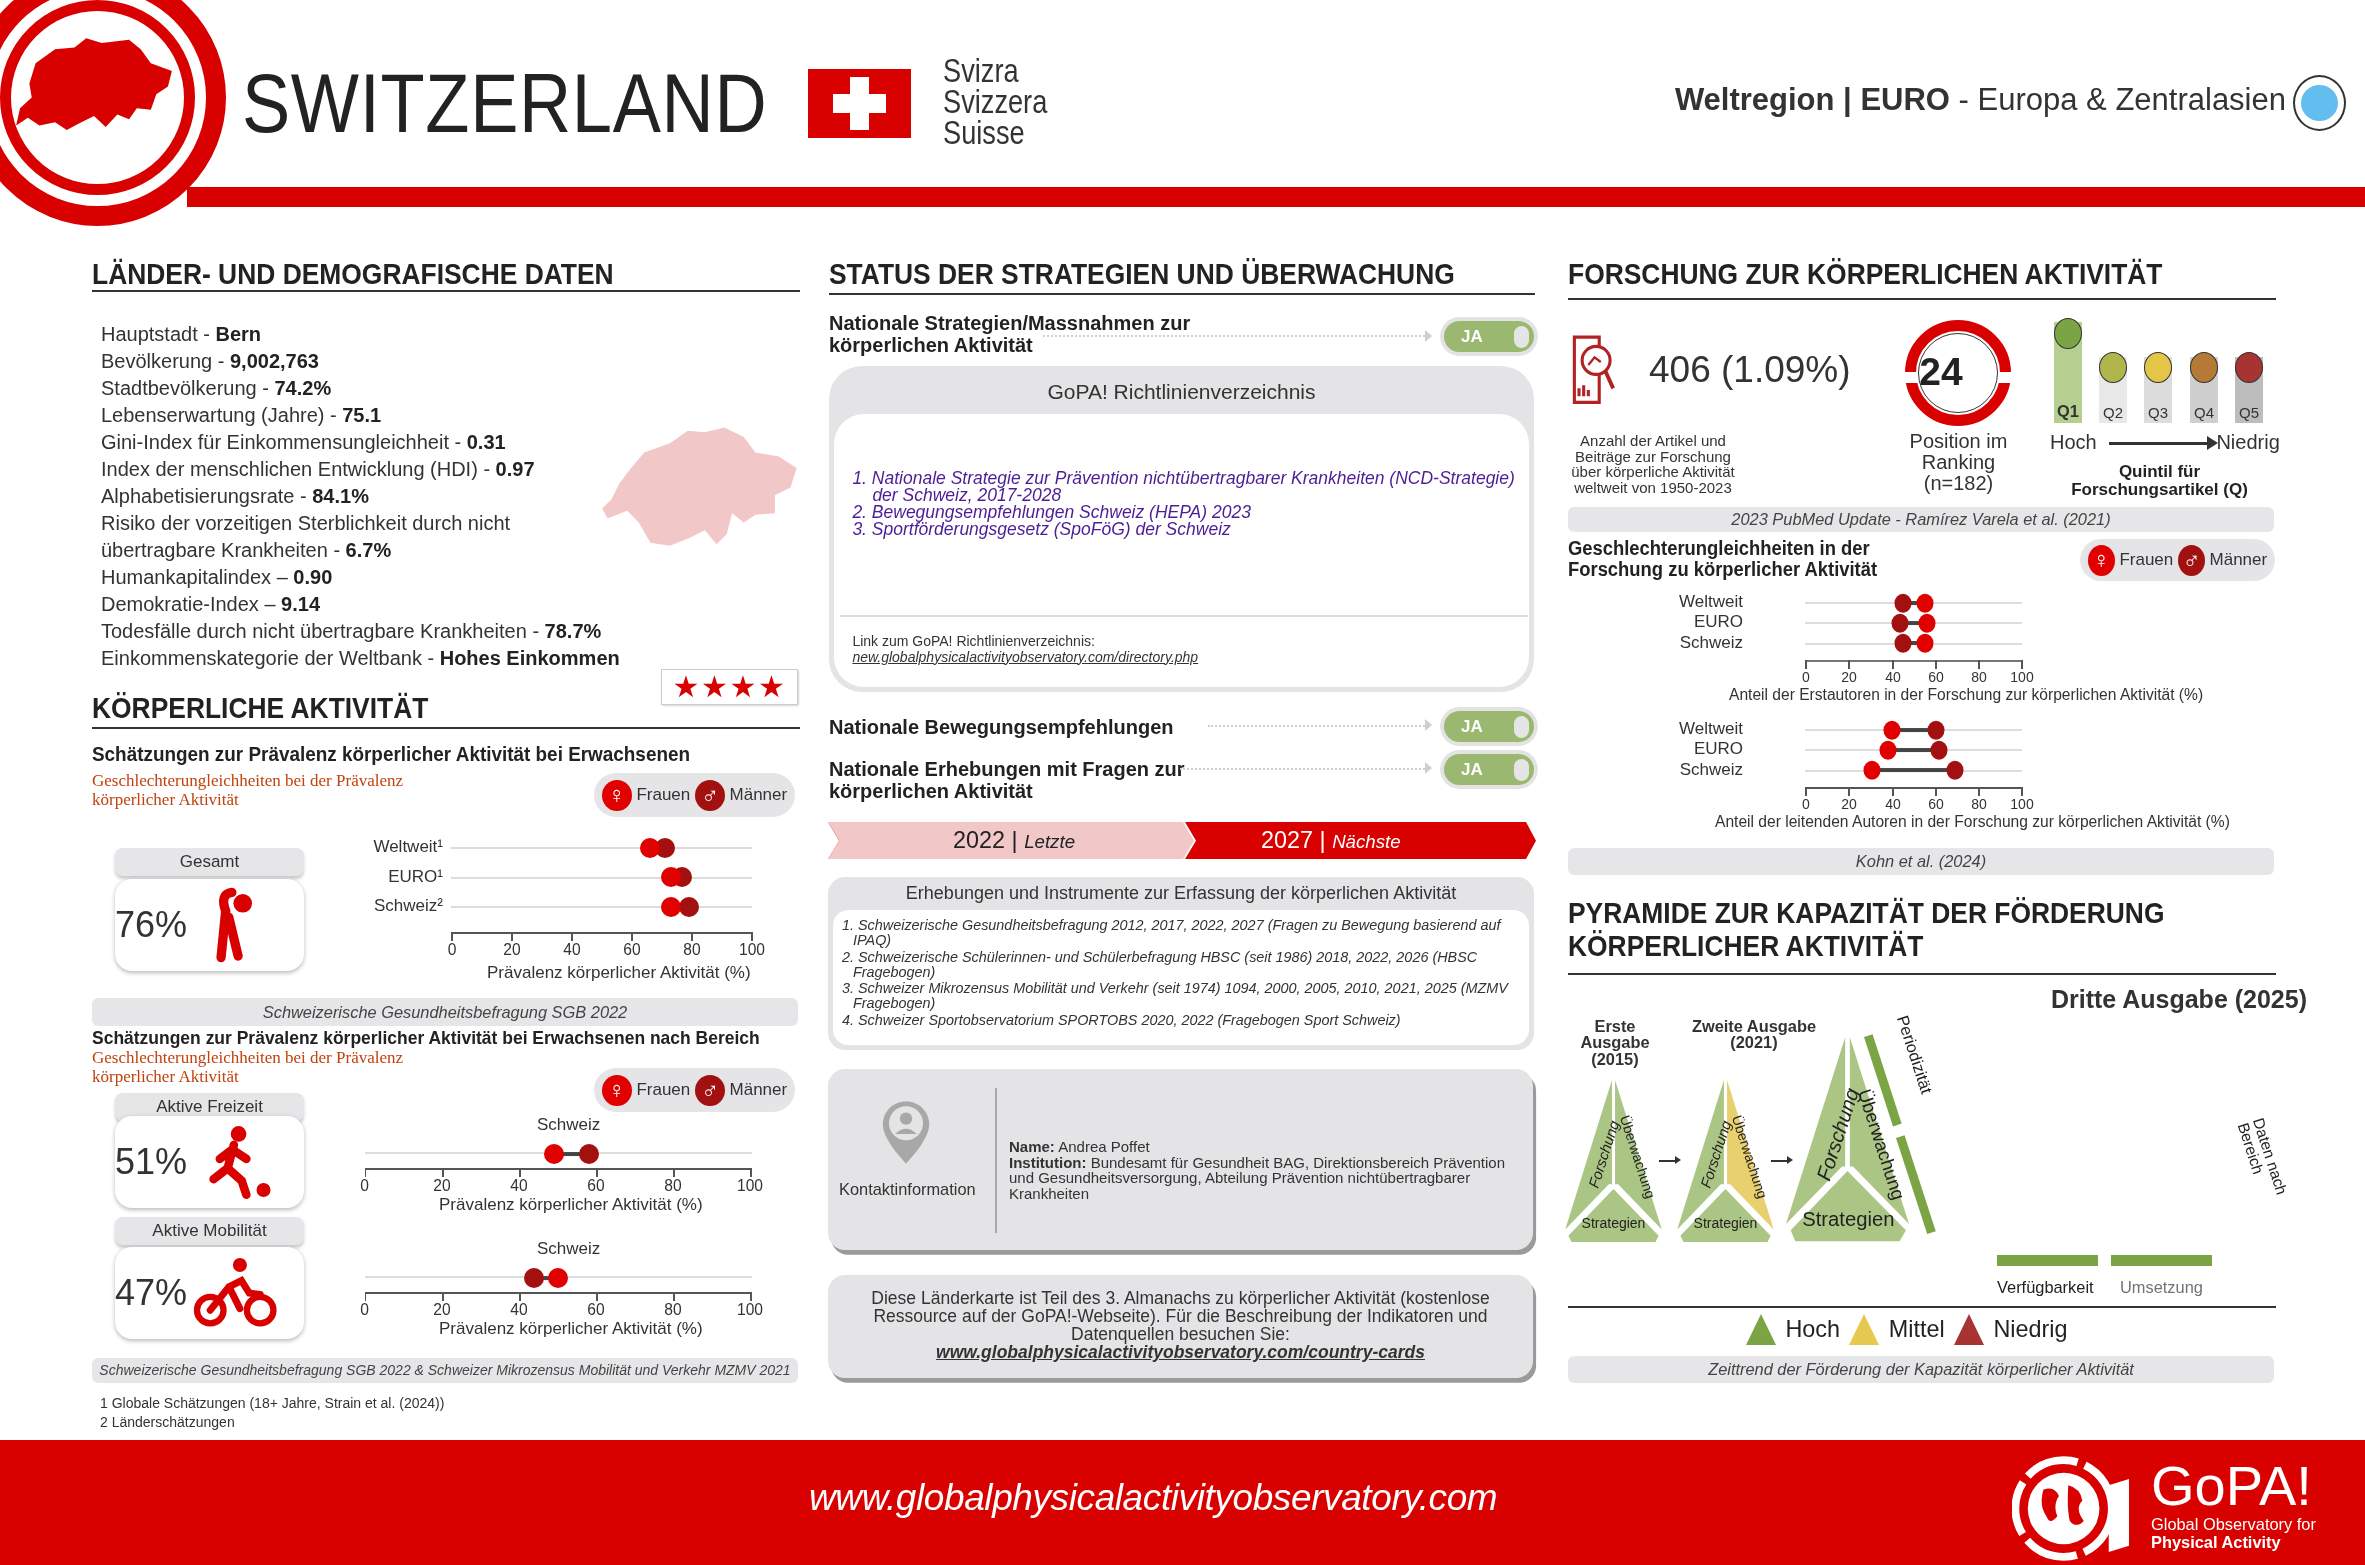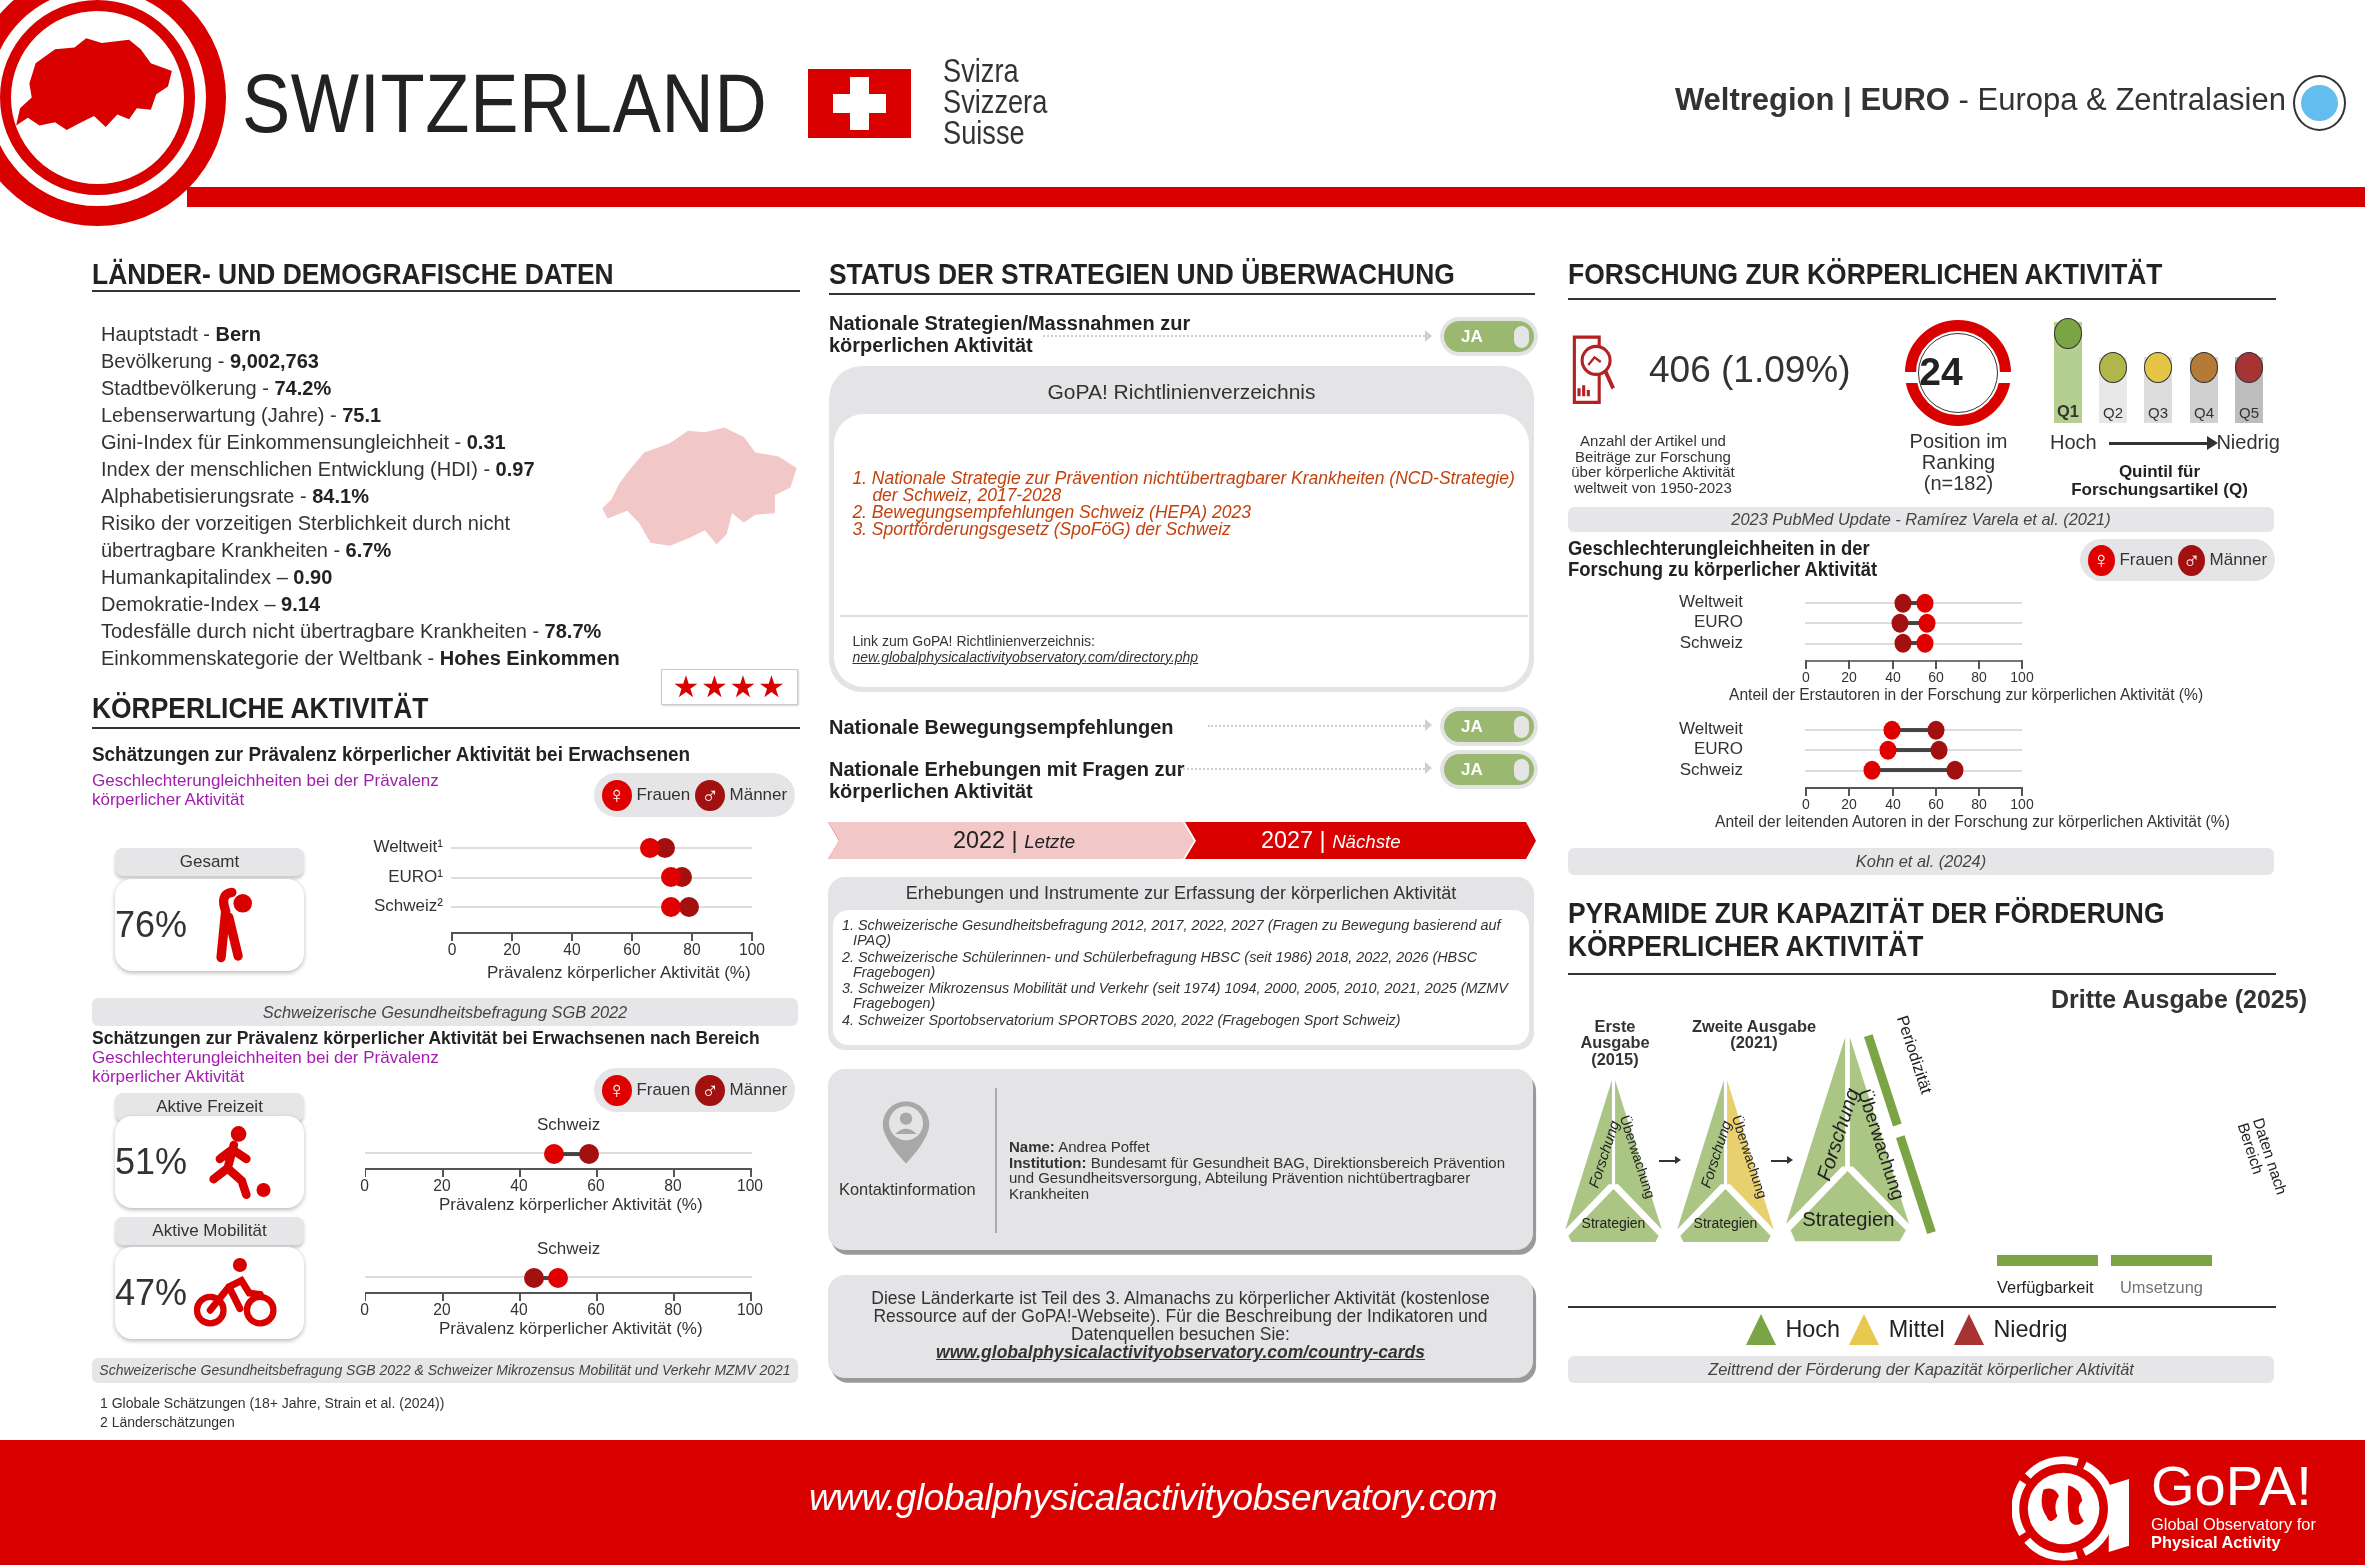--- a/index.html
+++ b/index.html
@@ -26,21 +26,21 @@
   .sec-rule { height: 2.3px; background: #333; }
 
   
   .demo-list { left: 101px; top: 321px; font-size: 20px; line-height: 27px; color: #333; }
   .demo-list b { font-weight: 700; color: #222; }
   .demo-map { left: 596px; top: 421px; }
   .stars { left: 661px; top: 669px; width: 137px; height: 36px; border: 1.6px solid #ccc; background: #fff; color: #d90000; font-size: 30px; text-align: center; line-height: 33px; letter-spacing: 1.6px; box-shadow: 0.8px 0.8px 2.3px #bbb; }
 
   
   .subhead { font-size: 21px; font-weight: 700; color: #222; }
-  .subtext { font-size: 17px; color: #a21caf; line-height: 18.7px; }
+  .subtext { font-size: 17px; color: #c2410c; line-height: 18.7px; font-family: Liberation Serif, serif; }
 
   .legend-pill { height: 44px; border-radius: 22px; background: #e5e5e7; display: flex; align-items: center; gap: 4.7px; padding: 0 7.8px; font-size: 17px; color: #333; }
   .gsym { width: 31px; height: 31px; border-radius: 50%; color: #fff; display: inline-flex; align-items: center; justify-content: center; font-size: 23.4px; font-weight: 700; }
   .gsym.f { background: #e00000; }
   .gsym.m { background: #a31010; }
 
   
   .card-label { width: 189px; height: 28px; border-radius: 7.8px; background: #e6e6e8; text-align: center; font-size: 17px; line-height: 28px; color: #333; box-shadow: 0 2.3px 3.1px #ccc; }
   .card-body { width: 189px; height: 92px; border-radius: 17px; background: #fff; box-shadow: 0 1.6px 4.7px #bbb; display: flex; align-items: center; font-size: 36px; color: #333; }
   .axis-line { position: absolute; height: 1.6px; background: #555; }
@@ -61,21 +61,21 @@
   
   .status-row { font-size: 20px; font-weight: 700; color: #222; line-height: 22px; }
   .dotline { position: absolute; height: 2.3px; border-top: 2.3px dotted #cfcfcf; }
   .arrowhead { position: absolute; width: 0; height: 0; border-top: 6.2px solid transparent; border-bottom: 6.2px solid transparent; border-left: 7.8px solid #cfcfcf; }
   .toggle { position: absolute; width: 90px; height: 31px; border-radius: 15.6px; background: #9ab870; box-shadow: 0 0 0 3.9px #e3e3e3; color: #fff; font-weight: 700; font-size: 17px; line-height: 31px; padding-left: 17px; }
   .toggle::after { content: ""; position: absolute; right: 4.7px; top: 4.7px; width: 15.6px; height: 22px; border-radius: 9.4px; background: #e5e5e5; }
 
   .dir-box { left: 829px; top: 366px; width: 705px; height: 326px; border-radius: 33px; background: #e4e4e6; }
   .dir-head { position: absolute; width: 100%; top: 14px; text-align: center; font-size: 21px; color: #333; }
   .dir-inner { position: absolute; left: 4.7px; top: 48px; right: 4.7px; bottom: 4.7px; border-radius: 30px; background: #fff; }
-  .dir-list { position: absolute; left: 23.4px; top: 62px; font-size: 17.5px; font-style: italic; line-height: 17px; color: #c2410c; }
+  .dir-list { position: absolute; left: 23.4px; top: 62px; font-size: 17.5px; font-style: italic; line-height: 17px; color: #4c1d95; }
   .dir-list div { padding-left: 20px; text-indent: -20px; }
   .dir-rule { position: absolute; left: 11px; right: 6.2px; top: 286px; height: 1.6px; background: #ddd; }
   .dir-link { position: absolute; left: 23.4px; top: 270px; font-size: 14px; line-height: 15.6px; color: #333; }
   .dir-link .u { font-style: italic; text-decoration: underline; }
 
   .timeline { left: 828px; top: 822px; width: 708px; height: 37px; }
   .tl-left { position: absolute; left: 0; top: 0; width: 366px; height: 37px; background: #f2c7c8; clip-path: polygon(0 0, 355px 0, 366px 18.7px, 355px 37px, 0 37px, 11px 18.7px); }
   .tl-left::before { content:""; position:absolute; left:0; top:0; width: 11px; height: 37px; background:#d90000; clip-path: polygon(0 0, 100% 50%, 0 100%); }
   .tl-right { position: absolute; left: 357px; top: 0; width: 351px; height: 37px; background: #d90000; clip-path: polygon(0 0, 341px 0, 351px 18.7px, 341px 37px, 0 37px, 11px 18.7px); }
   .tl-text { position: absolute; top: 4.7px; font-size: 23.4px; white-space: nowrap; }

